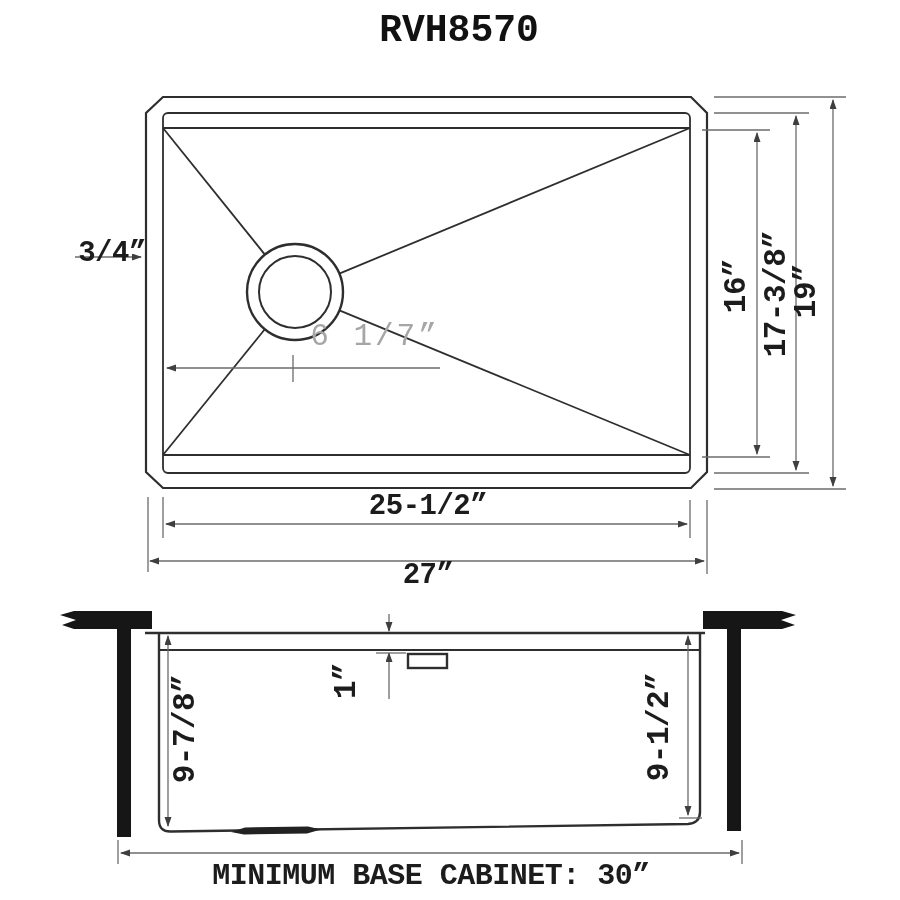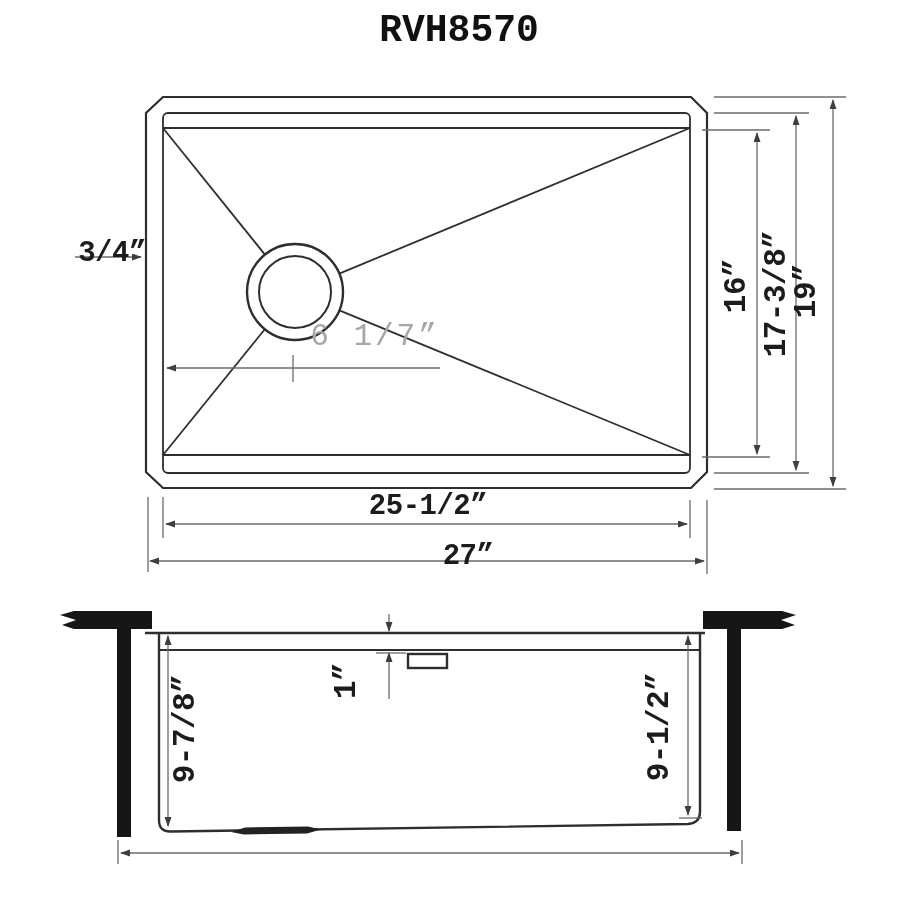--- a/index.html
+++ b/index.html
@@ -119,21 +119,22 @@
   <div class="lbl ghost" style="left:375px;top:336px;">6 1/7”</div>
 
   <div class="lbl vert big" style="left:736px;top:286px;">16”</div>
 
   <div class="lbl vert big" style="left:776px;top:294px;">17-3/8”</div>
 
   <div class="lbl vert big" style="left:806px;top:291px;">19”</div>
 
   <div class="lbl" style="left:428px;top:506px;text-align:right;">25-1/2”</div>
 
-  <div class="lbl" style="left:428px;top:556px;margin-left:40px;">27”</div>
+  <div class="lbl" style="left:428px;top:575px;">27”</div>
 
   <div class="lbl vert big" style="left:346px;top:681px;">1”</div>
 
   <div class="lbl vert big" style="left:185px;top:729px;">9-7/8”</div>
 
   <div class="lbl vert big" style="left:659px;top:727px;">9-1/2”</div>
 
+  <div class="lbl dim30" style="left:431px;top:876px;">MINIMUM BASE CABINET: 30”</div>
 </div>
 
 </body></html>

